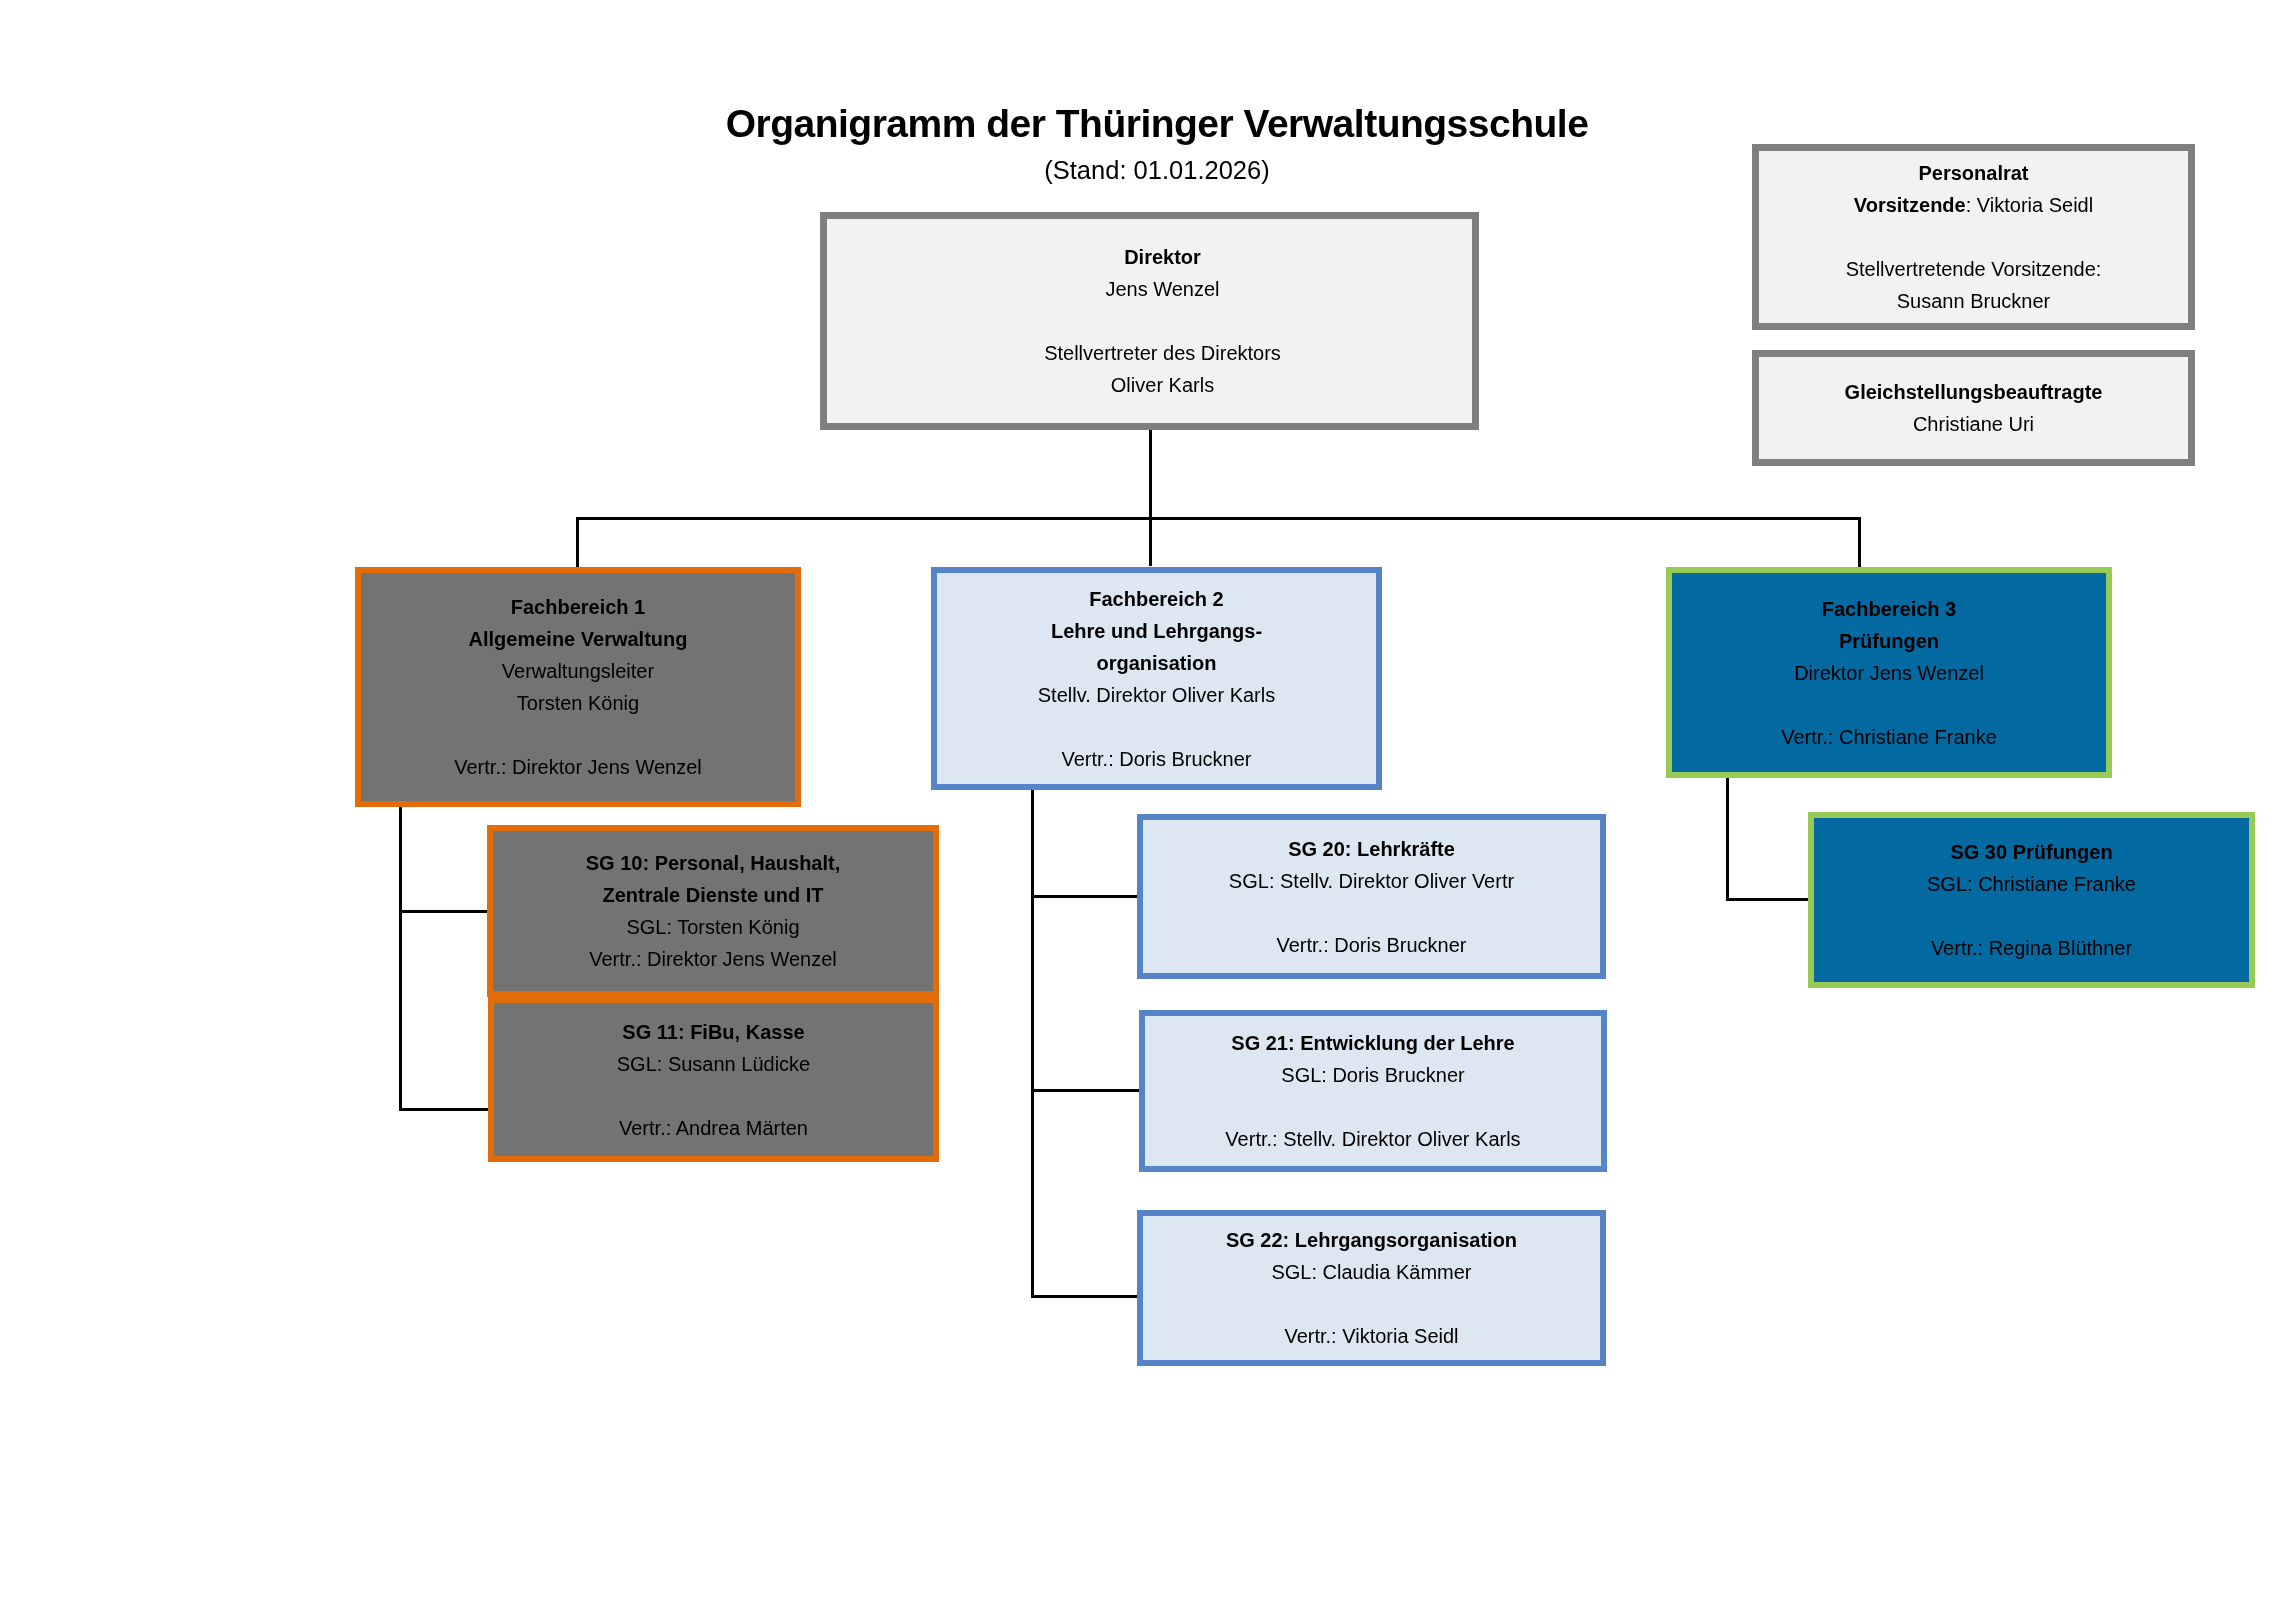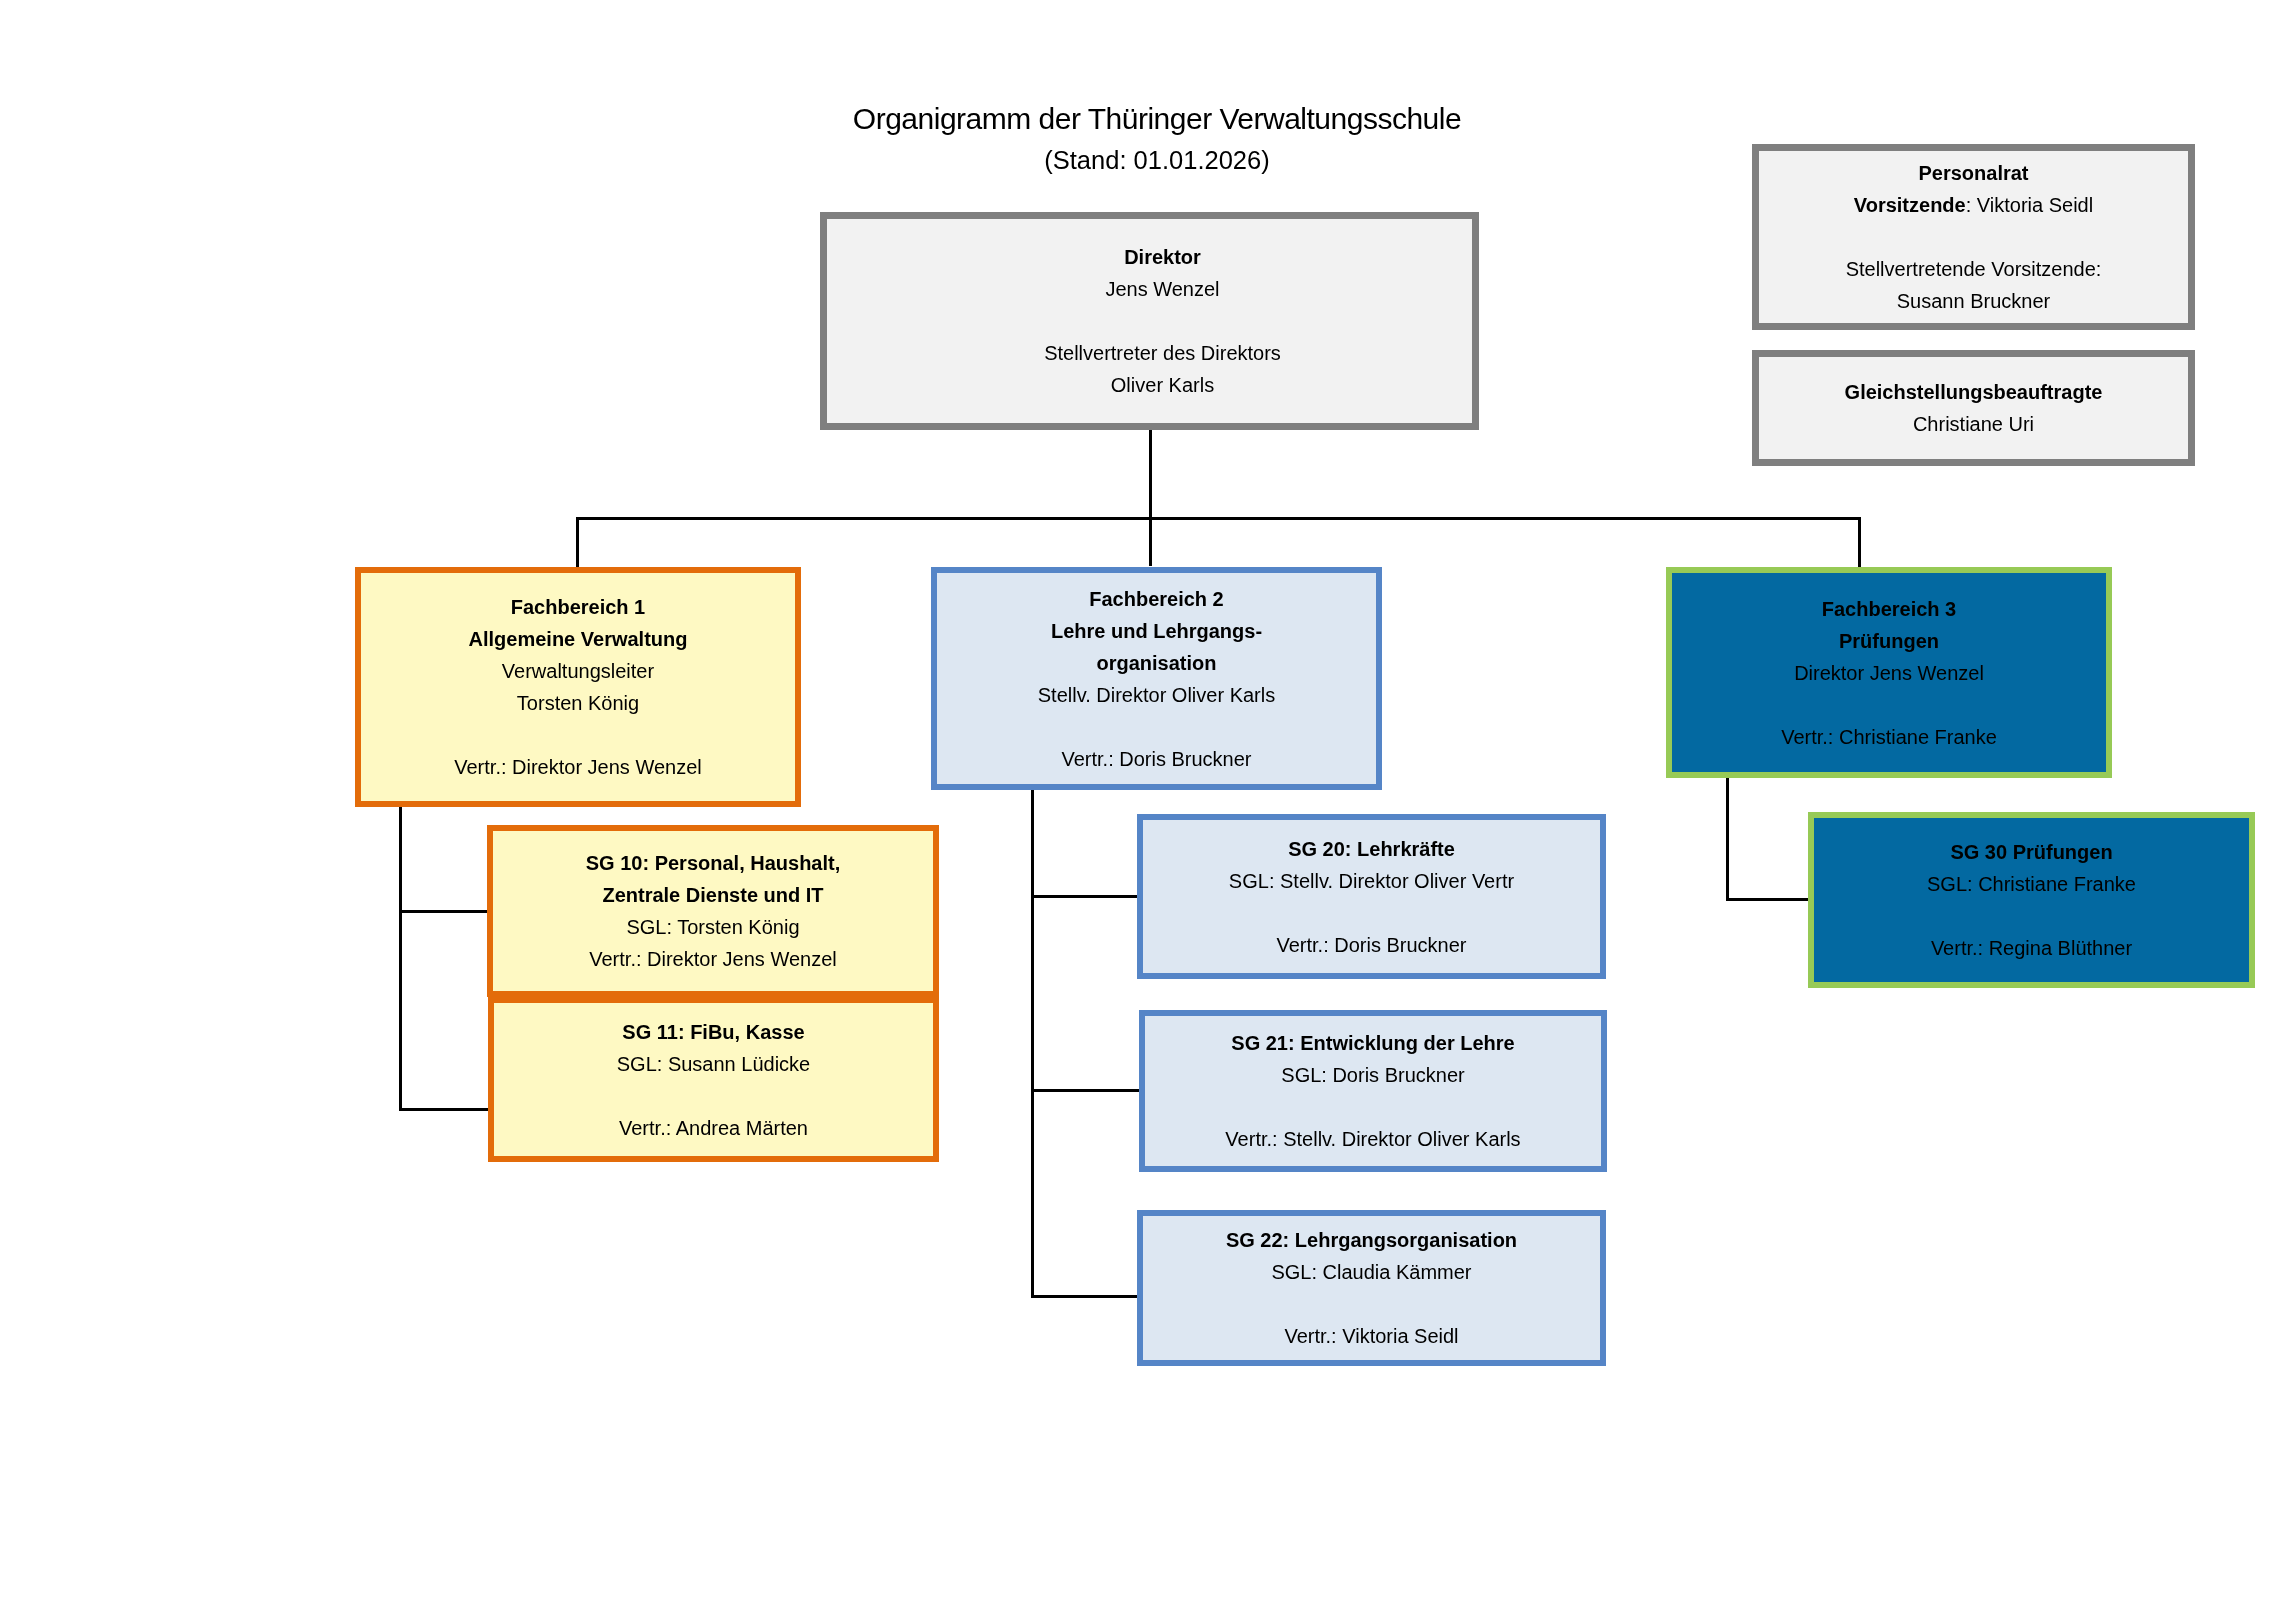--- a/index.html
+++ b/index.html
@@ -4,31 +4,31 @@
 <style>
   html,body { margin:0; padding:0; background:#ffffff; }
   #canvas {
     position:relative;
     width:2293px; height:1621px;
     background:#ffffff;
     font-family:"Liberation Sans", sans-serif;
     color:#000;
   }
   #title-block { position:absolute; left:667px; top:102px; width:980px; text-align:center; }
-  #chart-title { font-size:30px; font-weight:normal; letter-spacing:-0.5px; font-family:"Liberation Sans", sans-serif; }
+  #chart-title { font-size:39px; font-weight:bold; letter-spacing:-0.5px; font-family:"Liberation Sans", sans-serif; }
   #chart-subtitle { font-size:25.5px; margin-top:9.8px; }
 
   .box {
     position:absolute; box-sizing:border-box;
     display:flex; flex-direction:column; justify-content:center; align-items:center;
     text-align:center; font-size:20px; line-height:32px;
   }
   .box .line { white-space:nowrap; }
   .gray   { border:7.8px solid #7F7F7F; background:#F2F2F2; }
-  .orange { border:6.9px solid #E36C0A; background:#fef9c3; }
+  .orange { border:6.9px solid #E36C0A; background:#737373; }
   .blue   { border:6.9px solid #5585C7; background:#DDE7F2; }
   .green  { border:6.9px solid #97CA56; background:#0369a1; }
 
   #direktor-box       { left:820px;  top:212px;  width:659px; height:218px;padding-left:26px; }
   #personalrat-box    { left:1752px; top:144px;  width:443px; height:186px; }
   #gleichstellung-box { left:1752px; top:350px;  width:443px; height:116px; }
   #fb1-box  { left:355px;  top:567px;  width:446px; height:240px; }
   #fb2-box  { left:931px;  top:567px;  width:451px; height:223px; }
   #fb3-box  { left:1666px; top:567px;  width:446px; height:211px; }
   #sg10-box { left:487px;  top:825px;  width:452px; height:172px; }

